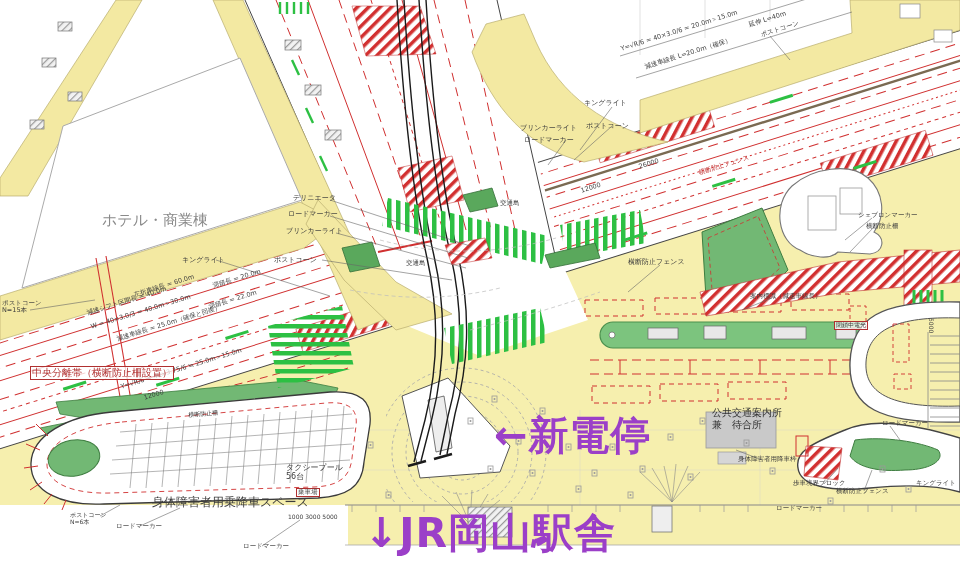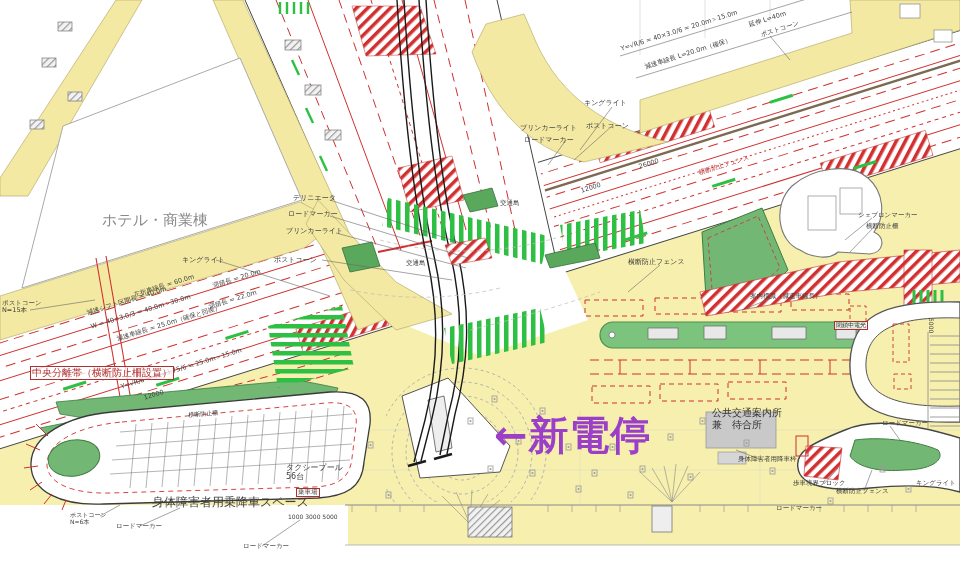--- a/index.html
+++ b/index.html
@@ -462,14 +462,15 @@
 N=6本</div>
       <div class="cad-label" style="left: 243px; top: 543px; font-size: 6.5px;">ロードマーカー</div>
       <div class="cad-label" style="left: 882px; top: 420px; font-size: 6.5px;">ロードマーカー</div>
       <div class="cad-label" style="left: 776px; top: 505px; font-size: 6.5px;">ロードマーカー</div>
       <div class="cad-label" style="left: 916px; top: 480px; font-size: 6.5px;">キングライト</div>
       <div class="cad-label" style="left: 188px; top: 412px; font-size: 6px; transform: rotate(-5deg);">横断防止柵</div>
       <div class="cad-label" style="left: 934px; top: 318px; font-size: 6px; transform: rotate(90deg);">5000</div>
     </div>
 
 <div class="annot" id="annot-new">←新電停</div>
+<div class="annot" id="annot-station">↓JR岡山駅舎</div>
 
 </div>
 
 </body></html>

